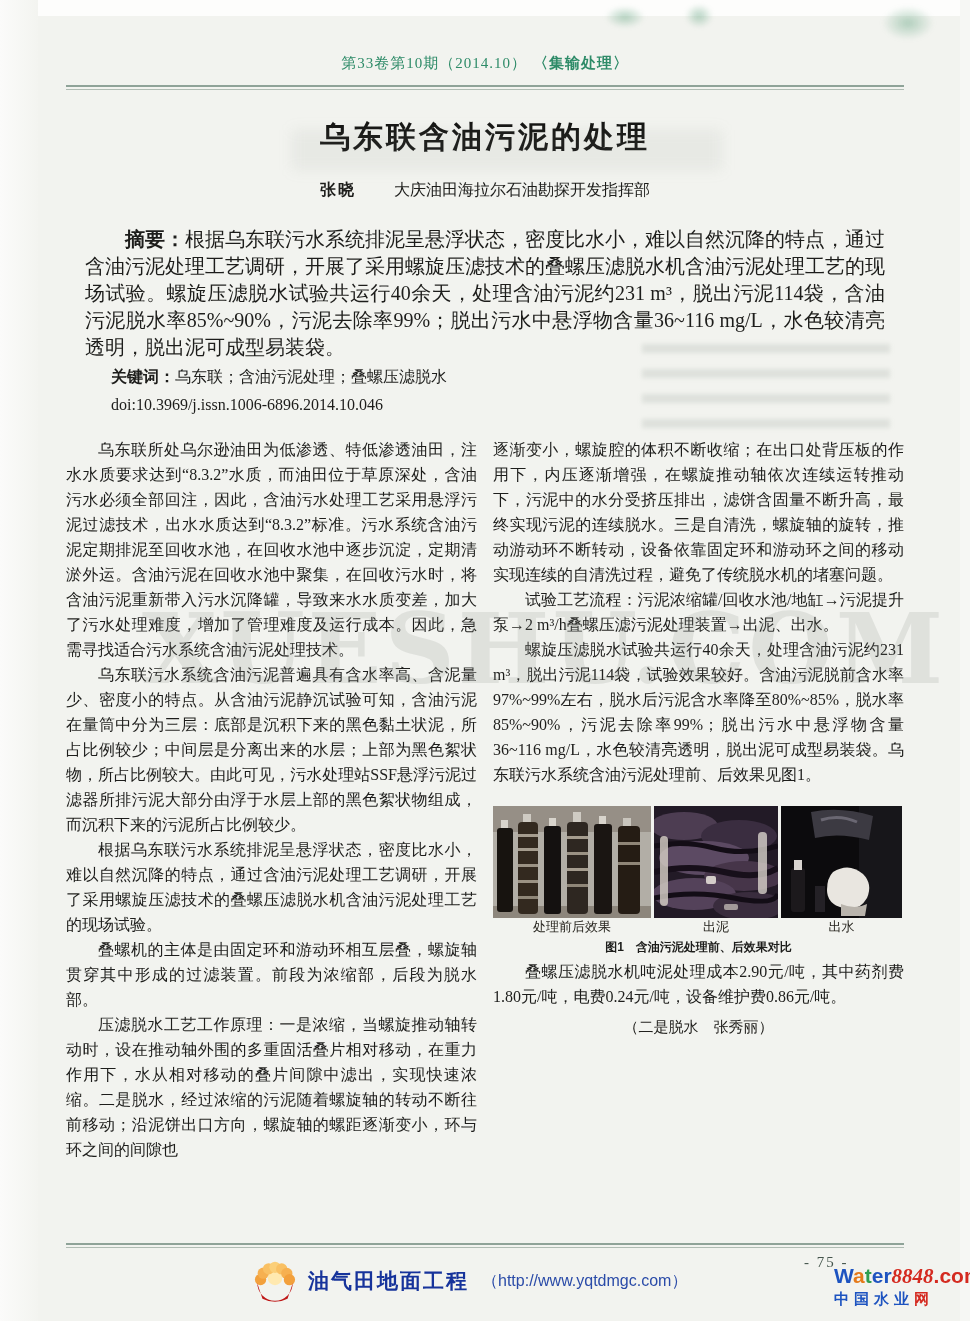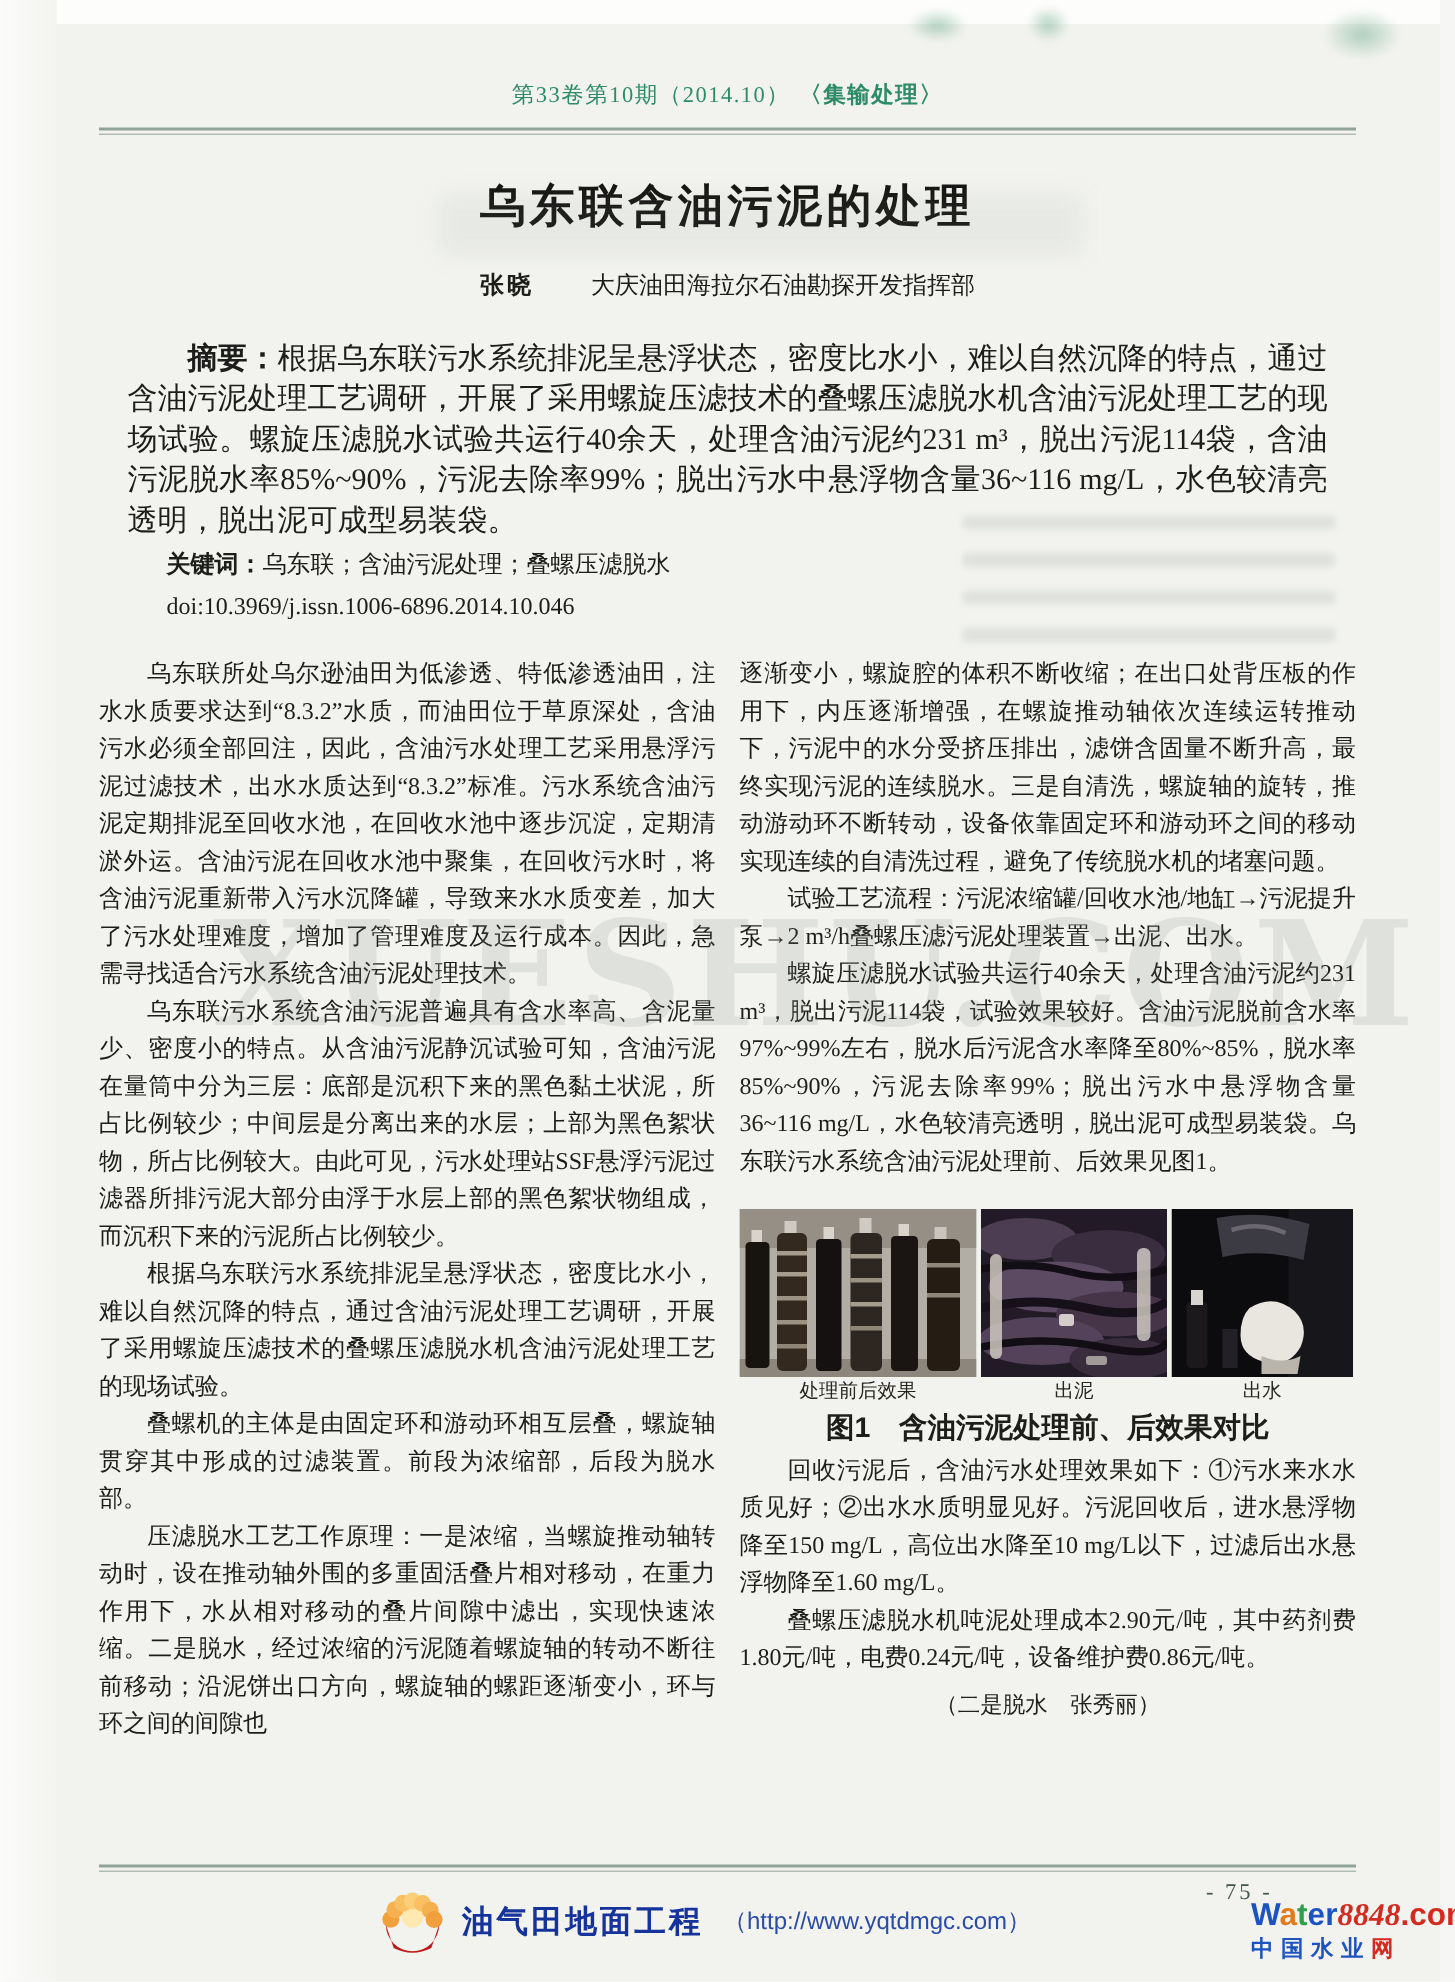--- a/index.html
+++ b/index.html
@@ -44,21 +44,21 @@
   p.body{font-size:16px;line-height:25px;text-align:justify;text-indent:2em;margin:0;}
   p.noindent{text-indent:0;}
 
   .fig{margin:19px 0 3px;}
   .figphotos{display:flex;gap:3px;height:112px;}
   .figphotos svg{display:block;height:112px;}
   .figlabels{display:flex;gap:3px;font-size:13px;line-height:18px;color:#27251f;}
   .fl1{width:158px;text-align:center;}
   .fl2{width:124px;text-align:center;}
   .fl3{width:121px;text-align:center;}
-  .figcaption{text-align:center;font-weight:bold;font-size:19px;margin-top:3px;
+  .figcaption{text-align:center;font-weight:bold;font-size:12px;margin-top:3px;
               font-family:"Liberation Sans","DejaVu Sans",sans-serif;}
   .byline2{text-align:center;font-size:15px;margin-top:9px;color:#22211e;}
 
   .footer{position:absolute;top:1256px;left:0;width:970px;height:65px;}
   .logo{position:absolute;left:252px;top:3px;width:46px;height:46px;}
   .jname{position:absolute;left:308px;top:11px;font-family:Liberation Sans, sans-serif;
          font-weight:bold;font-size:21px;color:#16339b;letter-spacing:2px;}
   .jurl{position:absolute;left:482px;top:15px;font-size:16px;color:#2a4ba8;font-family:"Liberation Sans","DejaVu Sans",sans-serif;}
   .pagenum{position:absolute;left:804px;top:-2px;font-size:15px;color:#44554c;letter-spacing:2px;}
   .w8848{position:absolute;right:4px;top:10px;width:132px;font-family:"Liberation Sans","DejaVu Sans",sans-serif;line-height:20px;}
@@ -183,21 +183,20 @@
           </svg>
         </div>
         <div class="figlabels">
           <div class="fl1">处理前后效果</div>
           <div class="fl2">出泥</div>
           <div class="fl3">出水</div>
         </div>
         <div class="figcaption">图1　含油污泥处理前、后效果对比</div>
       </div>
 
-      <p class="body">回收污泥后，含油污水处理效果如下：①污水来水水质见好；②出水水质明显见好。污泥回收后，进水悬浮物降至150 mg/L，高位出水降至10 mg/L以下，过滤后出水悬浮物降至1.60 mg/L。</p>
       <p class="body">叠螺压滤脱水机吨泥处理成本2.90元/吨，其中药剂费1.80元/吨，电费0.24元/吨，设备维护费0.86元/吨。</p>
       <div class="byline2">（二是脱水　张秀丽）</div>
     </div>
   </div>
 
   <div class="watermark">XUESHU.COM</div>
 
   <div class="bottom-rule"></div>
   <div class="footer">
     <svg class="logo" viewBox="0 0 44 44">

